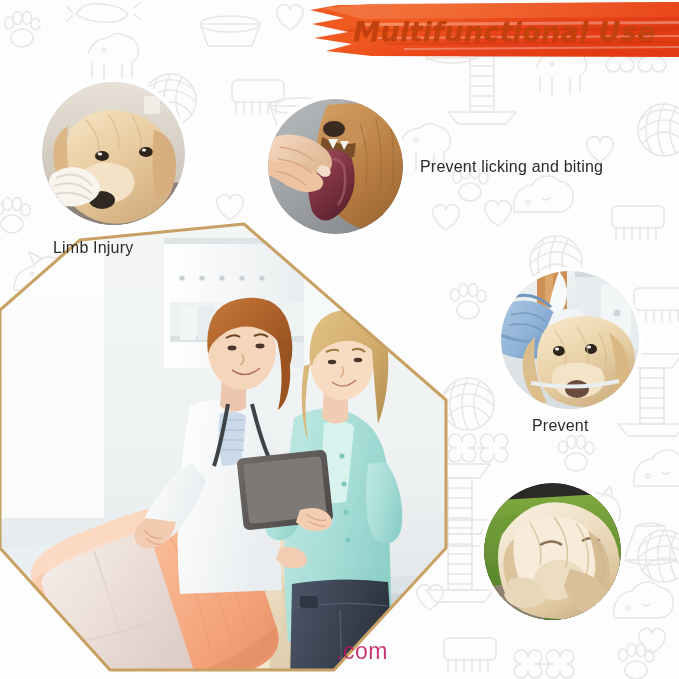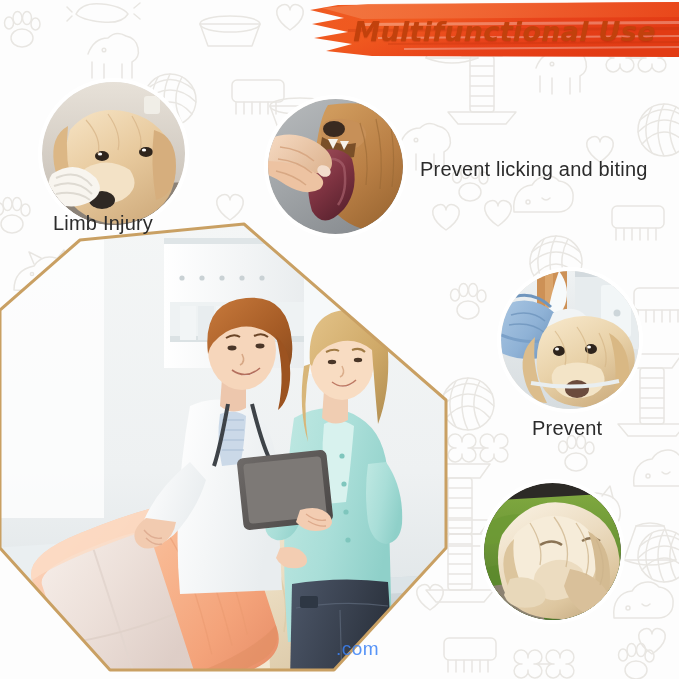--- a/index.html
+++ b/index.html
@@ -66,29 +66,29 @@
     transform:scale(1.055);
     pointer-events:none;
   }
   .circle-photo { position:absolute; inset:0; border-radius:50%; overflow:hidden; }
   .circle-photo svg { display:block; width:100%; height:100%; }
 
   .feat-label {
     position:absolute;
     color:#2b2b2b;
     font-family:"Liberation Sans", sans-serif;
-    font-size:20px;
+    font-size:16px;
     font-weight:400;
     letter-spacing:0.2px;
     white-space:nowrap;
   }
 
   
   #circle-limb      { left:42px;  top:82px;  width:143px; height:143px; }
-  #label-limb       { left:53px;  top:212px; }
+  #label-limb       { left:53px;  top:239px; }
   
   #circle-licking   { left:268px; top:99px;  width:135px; height:135px; }
   #label-licking    { left:420px; top:158px; }
   
   #circle-surgery   { left:501px; top:271px; width:138px; height:138px; }
   #label-surgery    { left:532px; top:417px; }
   
   #circle-skin      { left:484px; top:483px; width:137px; height:137px; }
   #label-skin       { left:488px; top:625px; }
 
@@ -101,22 +101,22 @@
   .hex-border, .hex-photo {
     position:absolute; inset:0;
     width:462px; height:462px;
   }
   .hex-photo svg, .hex-border svg { display:block; width:100%; height:100%; }
 
   .watermark {
     position:absolute;
     left:336px; top:638px;
     font-family:"Liberation Sans", sans-serif;
-    font-size:19px;
-    color:#3b82f6;
+    font-size:23px;
+    color:#be185d;
     letter-spacing:0.5px;
     opacity:.85;
   }
 </style>
 </head>
 <body>
 
 <div id="page">
 
   <div class="doodle-bg">

